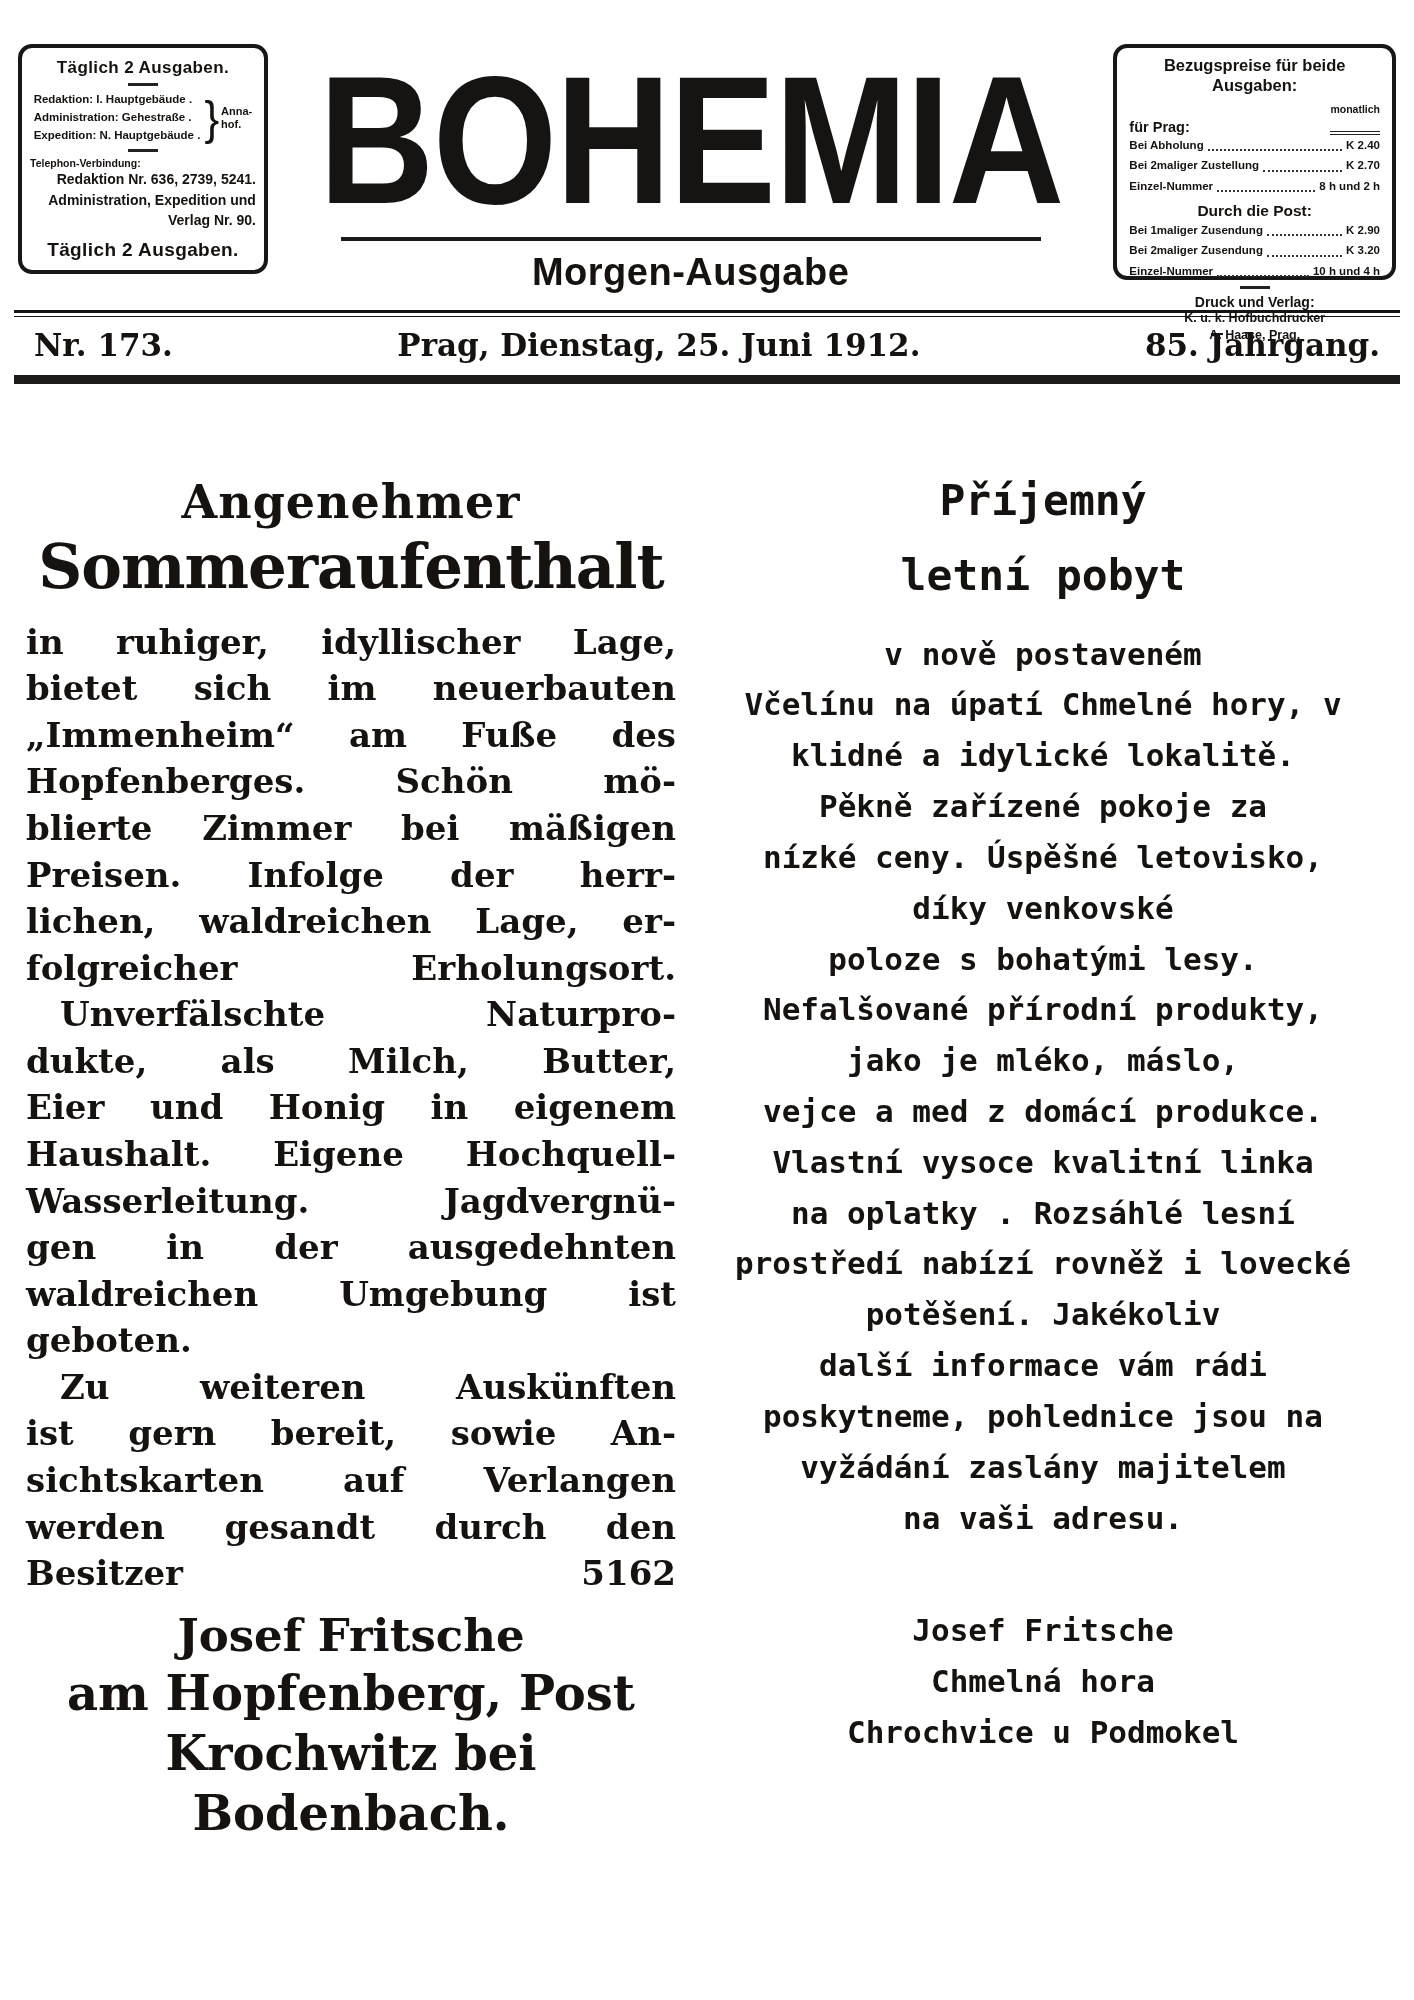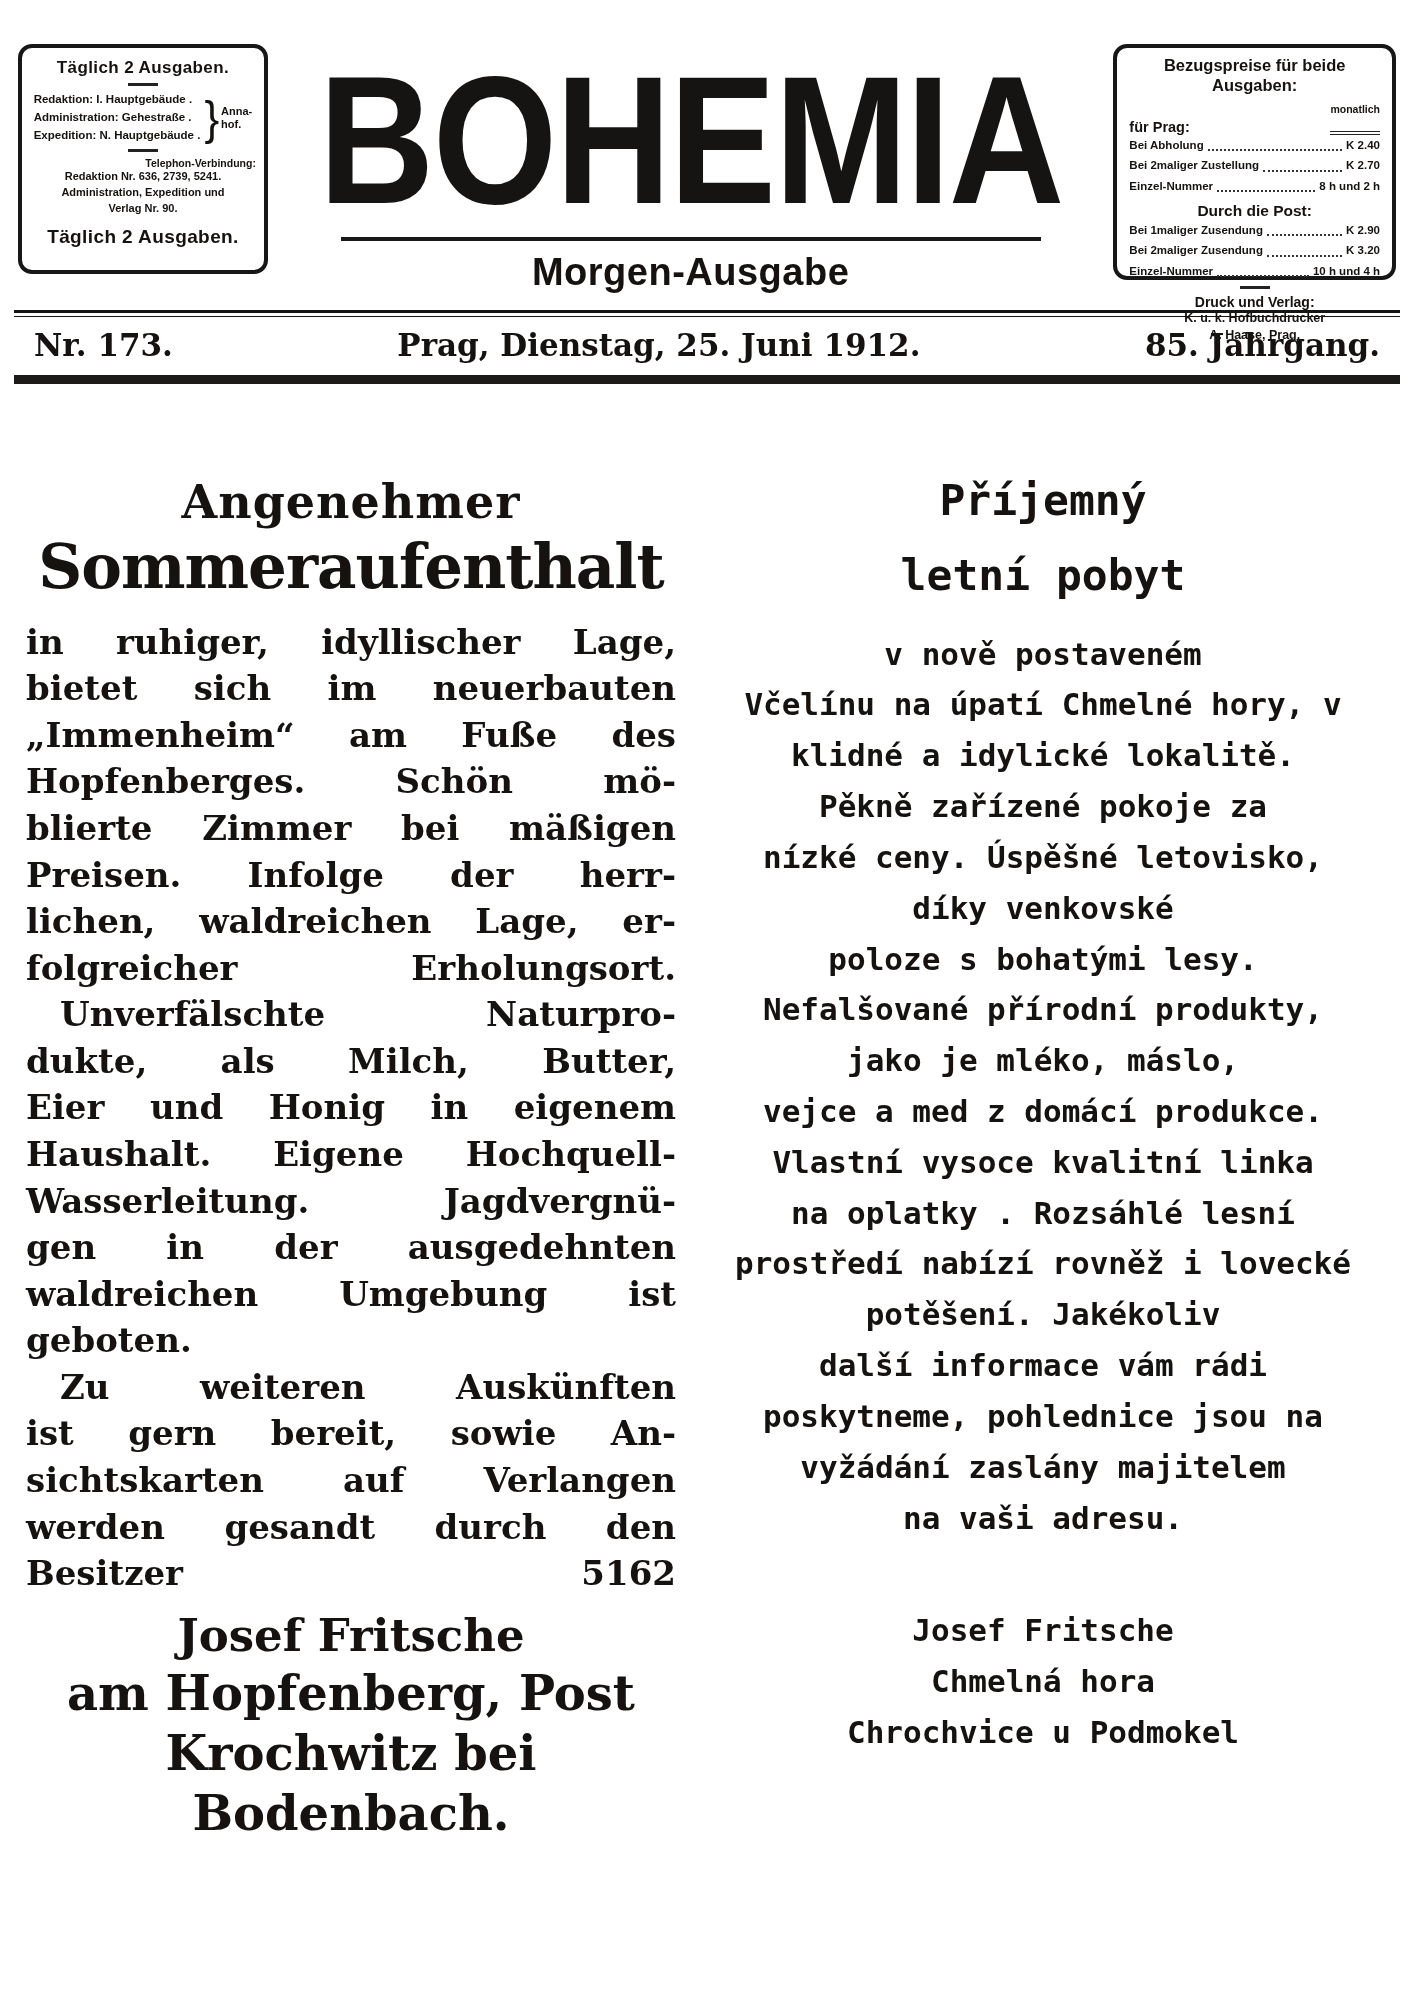--- a/index.html
+++ b/index.html
@@ -15,22 +15,22 @@
   .masthead{display:flex;align-items:stretch;justify-content:space-between;padding:44px 18px 0;}
   .mh-box{border:4px solid #171717;border-radius:14px;background:#fff;}
   .box-left{width:280px;height:230px;padding:10px 8px 24px;box-sizing:border-box;}
   .box-right{width:316px;height:236px;padding:8px 12px 6px;box-sizing:border-box;}
   .blt{font-size:17px;font-weight:bold;text-align:center;letter-spacing:.4px;}
   .mini-rule{width:30px;border:none;border-top:3px solid #222;margin:5px auto;}
   .offices-row{display:flex;align-items:center;justify-content:center;}
   .offices{font-size:11.5px;font-weight:bold;line-height:1.55;white-space:nowrap;}
   .brace{font-size:44px;font-weight:400;line-height:.9;margin:0 2px 0 4px;transform:scaleY(1.05);}
   .brace-note{font-size:11px;font-weight:bold;line-height:1.15;white-space:pre-line;}
-  .phone-title{font-size:10.5px;font-weight:bold;text-align:right;margin-top:0;}
-  .phone-line{font-size:11px;font-weight:bold;text-align:center;line-height:1.45;}
+  .phone-title{font-size:10.5px;font-weight:bold;text-align:left;margin-top:0;}
+  .phone-line{font-size:14px;font-weight:bold;text-align:right;line-height:1.45;}
   .blb{font-size:19px;font-weight:bold;text-align:center;margin-top:9px;letter-spacing:.4px;}
   
   .rb-title{font-size:16.5px;font-weight:bold;text-align:center;line-height:1.2;white-space:pre-line;}
   .rb-prag{display:flex;justify-content:space-between;align-items:flex-end;margin-top:7px;}
   .rb-prag-label{font-size:14.5px;font-weight:bold;}
   .rb-monthly{font-size:10.5px;font-weight:bold;border-bottom:4px double #222;padding-bottom:16px;}
   .price-row{display:flex;align-items:flex-end;font-size:11.5px;font-weight:bold;line-height:1.78;}
   .leader{flex:1;border-bottom:2px dotted #333;margin:0 4px 4px;}
   .rb-post{font-size:15.5px;font-weight:bold;text-align:center;margin-top:6px;}
   .publisher-title{font-size:14px;font-weight:bold;text-align:center;margin-top:2px;}

